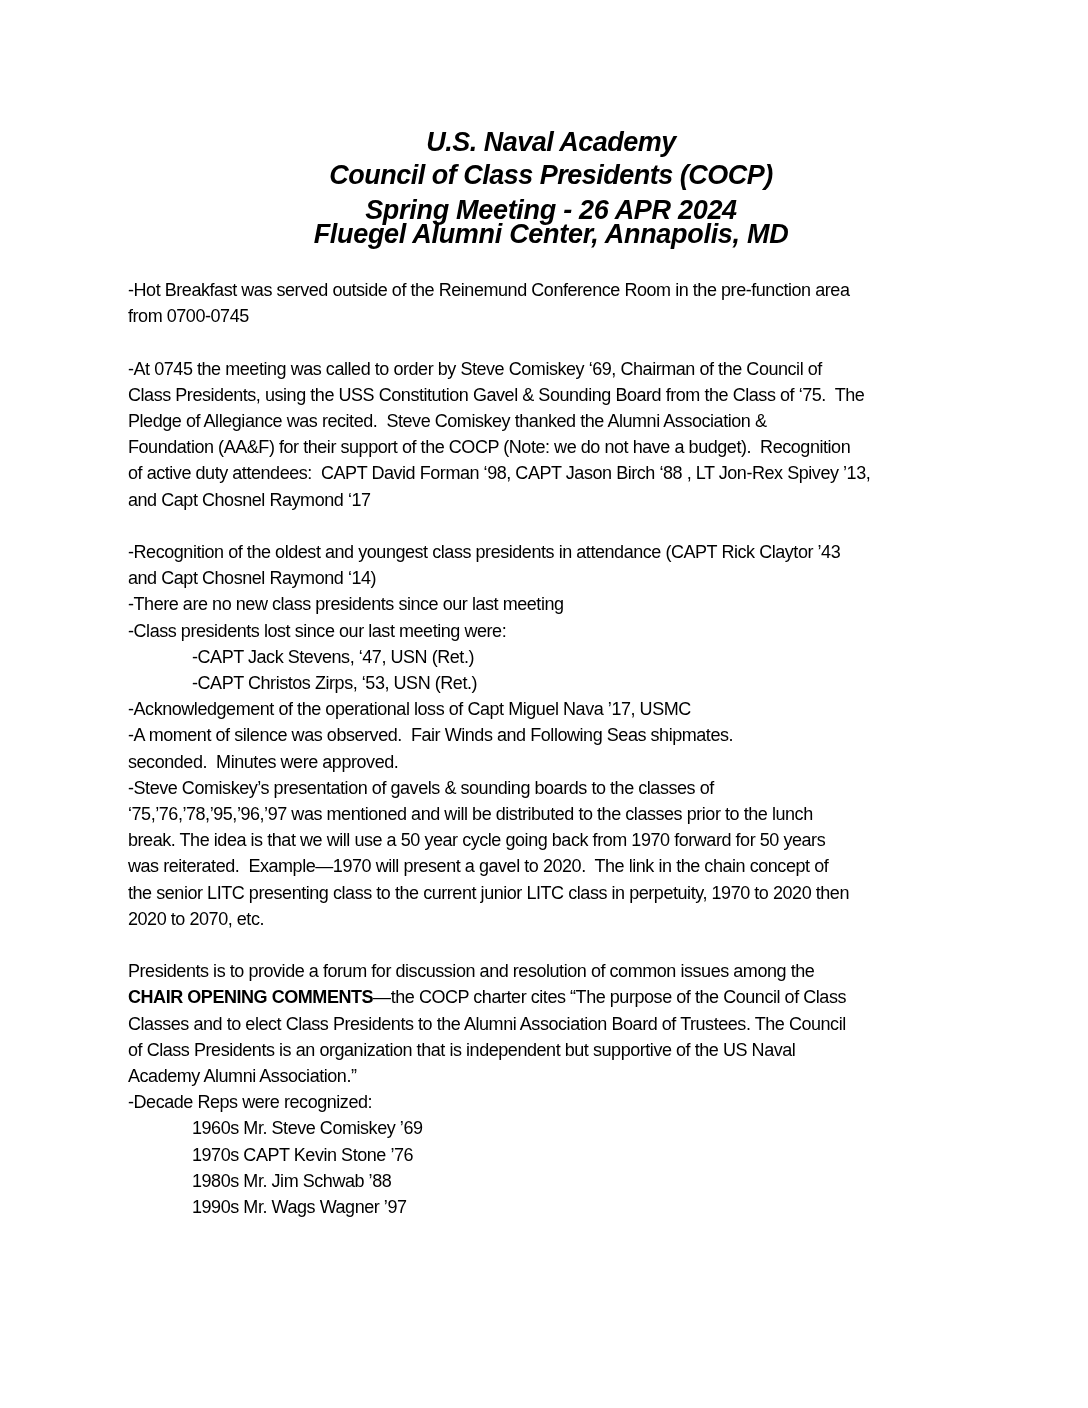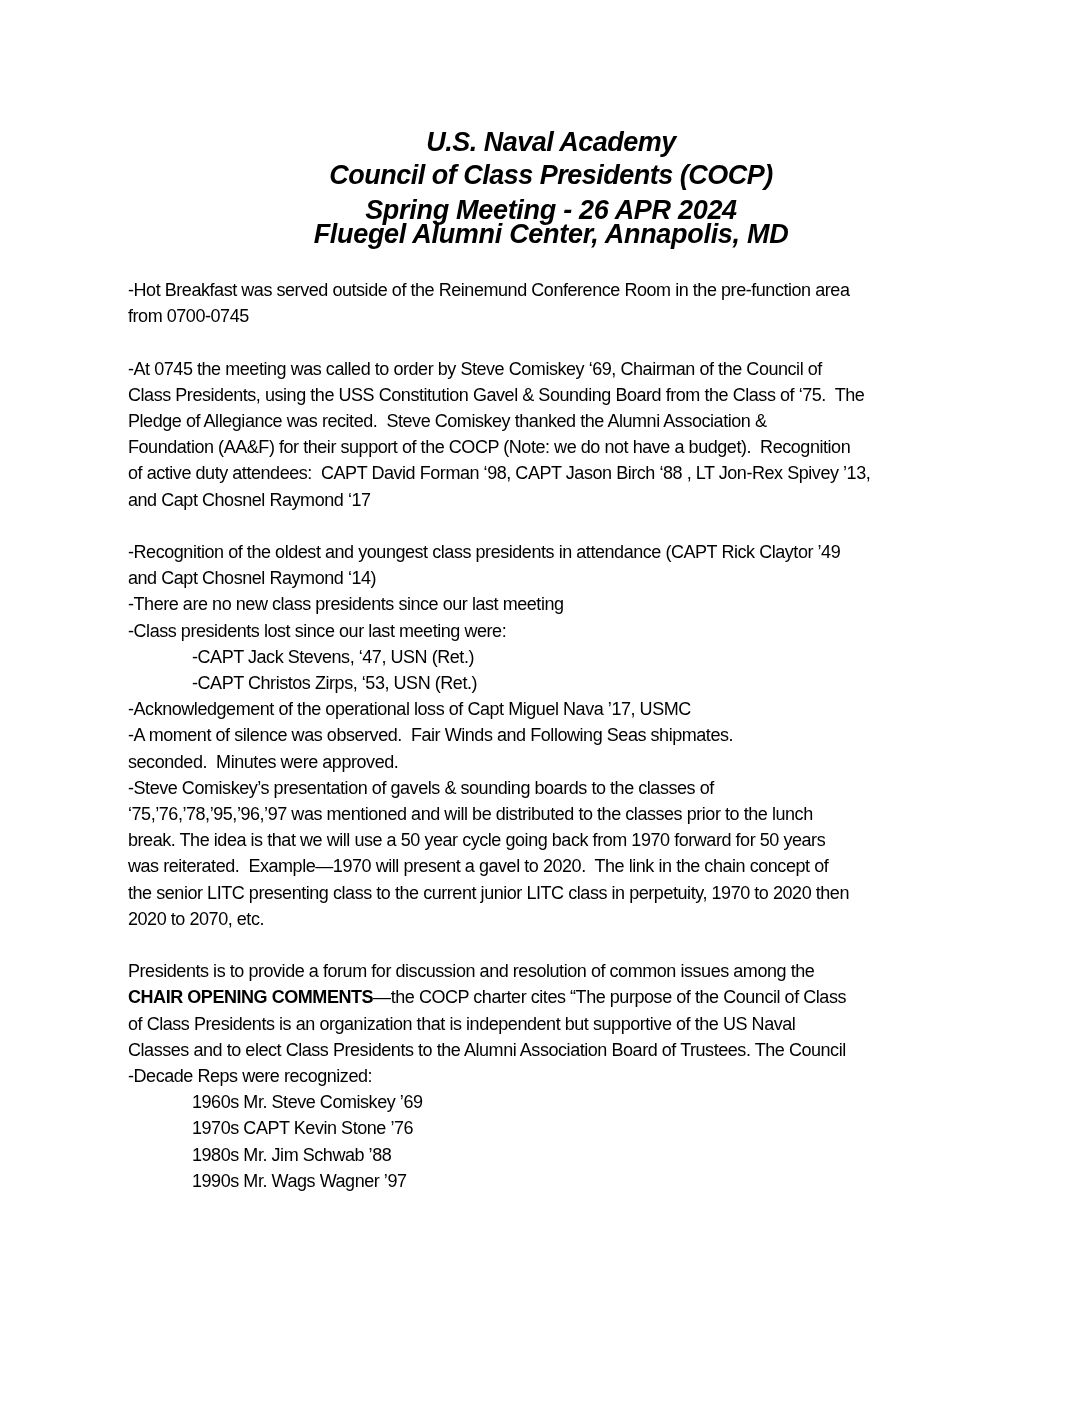--- a/index.html
+++ b/index.html
@@ -76,40 +76,41 @@
       <div class="line"><span>-Hot Breakfast was served outside of the Reinemund Conference Room in the pre-function area</span></div>
       <div class="line"><span>from 0700-0745</span></div>
       <div class="line"><span></span></div>
       <div class="line"><span>-At 0745 the meeting was called to order by Steve Comiskey ‘69, Chairman of the Council of</span></div>
       <div class="line"><span>Class Presidents, using the USS Constitution Gavel &amp; Sounding Board from the Class of ‘75.  The</span></div>
       <div class="line"><span>Pledge of Allegiance was recited.  Steve Comiskey thanked the Alumni Association &amp;</span></div>
       <div class="line"><span>Foundation (AA&amp;F) for their support of the COCP (Note: we do not have a budget).  Recognition</span></div>
       <div class="line"><span>of active duty attendees:  CAPT David Forman ‘98, CAPT Jason Birch ‘88 , LT Jon-Rex Spivey ’13,</span></div>
       <div class="line"><span>and Capt Chosnel Raymond ‘17</span></div>
       <div class="line"><span></span></div>
-      <div class="line"><span>-Recognition of the oldest and youngest class presidents in attendance (CAPT Rick Claytor ’49</span></div>
+      <div class="line"><span>-Recognition of the oldest and youngest class presidents in attendance (CAPT Rick Claytor ’43</span></div>
       <div class="line"><span>and Capt Chosnel Raymond ‘14)</span></div>
       <div class="line"><span>-There are no new class presidents since our last meeting</span></div>
       <div class="line"><span>-Class presidents lost since our last meeting were:</span></div>
       <div class="line indent"><span>-CAPT Jack Stevens, ‘47, USN (Ret.)</span></div>
       <div class="line indent"><span>-CAPT Christos Zirps, ‘53, USN (Ret.)</span></div>
       <div class="line"><span>-Acknowledgement of the operational loss of Capt Miguel Nava ’17, USMC</span></div>
       <div class="line"><span>-A moment of silence was observed.  Fair Winds and Following Seas shipmates.</span></div>
       <div class="line"><span>seconded.  Minutes were approved.</span></div>
       <div class="line"><span>-Steve Comiskey’s presentation of gavels &amp; sounding boards to the classes of</span></div>
       <div class="line"><span>‘75,’76,’78,’95,’96,’97 was mentioned and will be distributed to the classes prior to the lunch</span></div>
       <div class="line"><span>break. The idea is that we will use a 50 year cycle going back from 1970 forward for 50 years</span></div>
       <div class="line"><span>was reiterated.  Example—1970 will present a gavel to 2020.  The link in the chain concept of</span></div>
       <div class="line"><span>the senior LITC presenting class to the current junior LITC class in perpetuity, 1970 to 2020 then</span></div>
       <div class="line"><span>2020 to 2070, etc.</span></div>
       <div class="line"><span></span></div>
       <div class="line"><span>Presidents is to provide a forum for discussion and resolution of common issues among the</span></div>
       <div class="line"><span class="bold-seg">CHAIR OPENING COMMENTS</span><span>—the COCP charter cites “The purpose of the Council of Class</span></div>
+      <div class="line"><span>Classes and to elect Class Presidents to the Alumni Association Board of Trustees. The Council</span></div>
       <div class="line"><span>of Class Presidents is an organization that is independent but supportive of the US Naval</span></div>
-      <div class="line"><span>Classes and to elect Class Presidents to the Alumni Association Board of Trustees. The Council</span></div>
+      <div class="line"><span>Academy Alumni Association.”</span></div>
       <div class="line"><span>-Decade Reps were recognized:</span></div>
       <div class="line indent"><span>1960s Mr. Steve Comiskey ’69</span></div>
       <div class="line indent"><span>1970s CAPT Kevin Stone ’76</span></div>
       <div class="line indent"><span>1980s Mr. Jim Schwab ’88</span></div>
       <div class="line indent"><span>1990s Mr. Wags Wagner ’97</span></div>
     </div>
 
 </div>
 
 </body></html>

